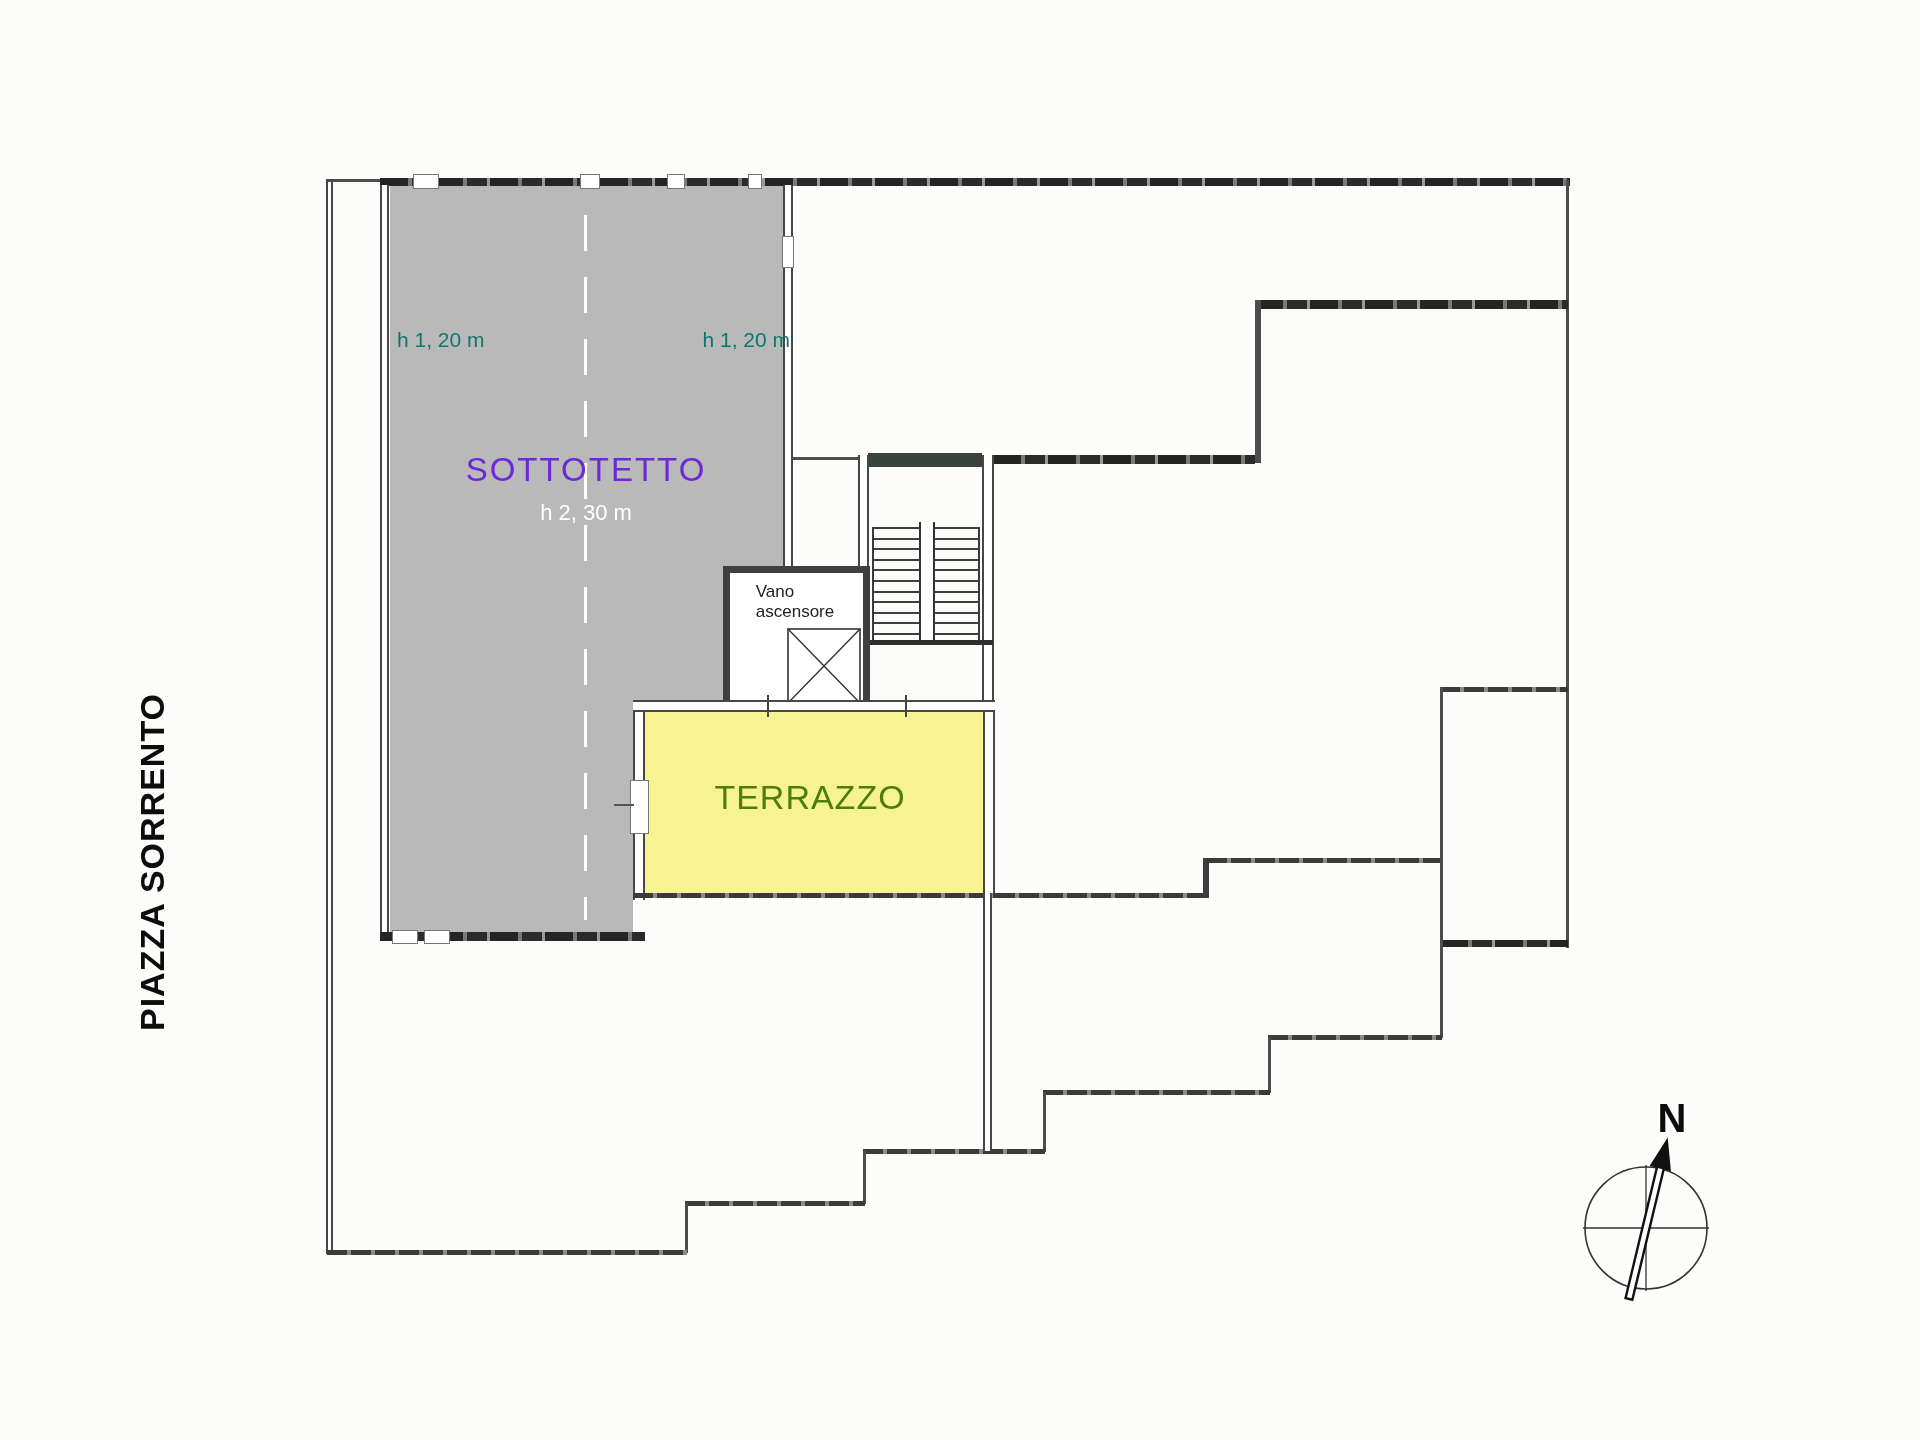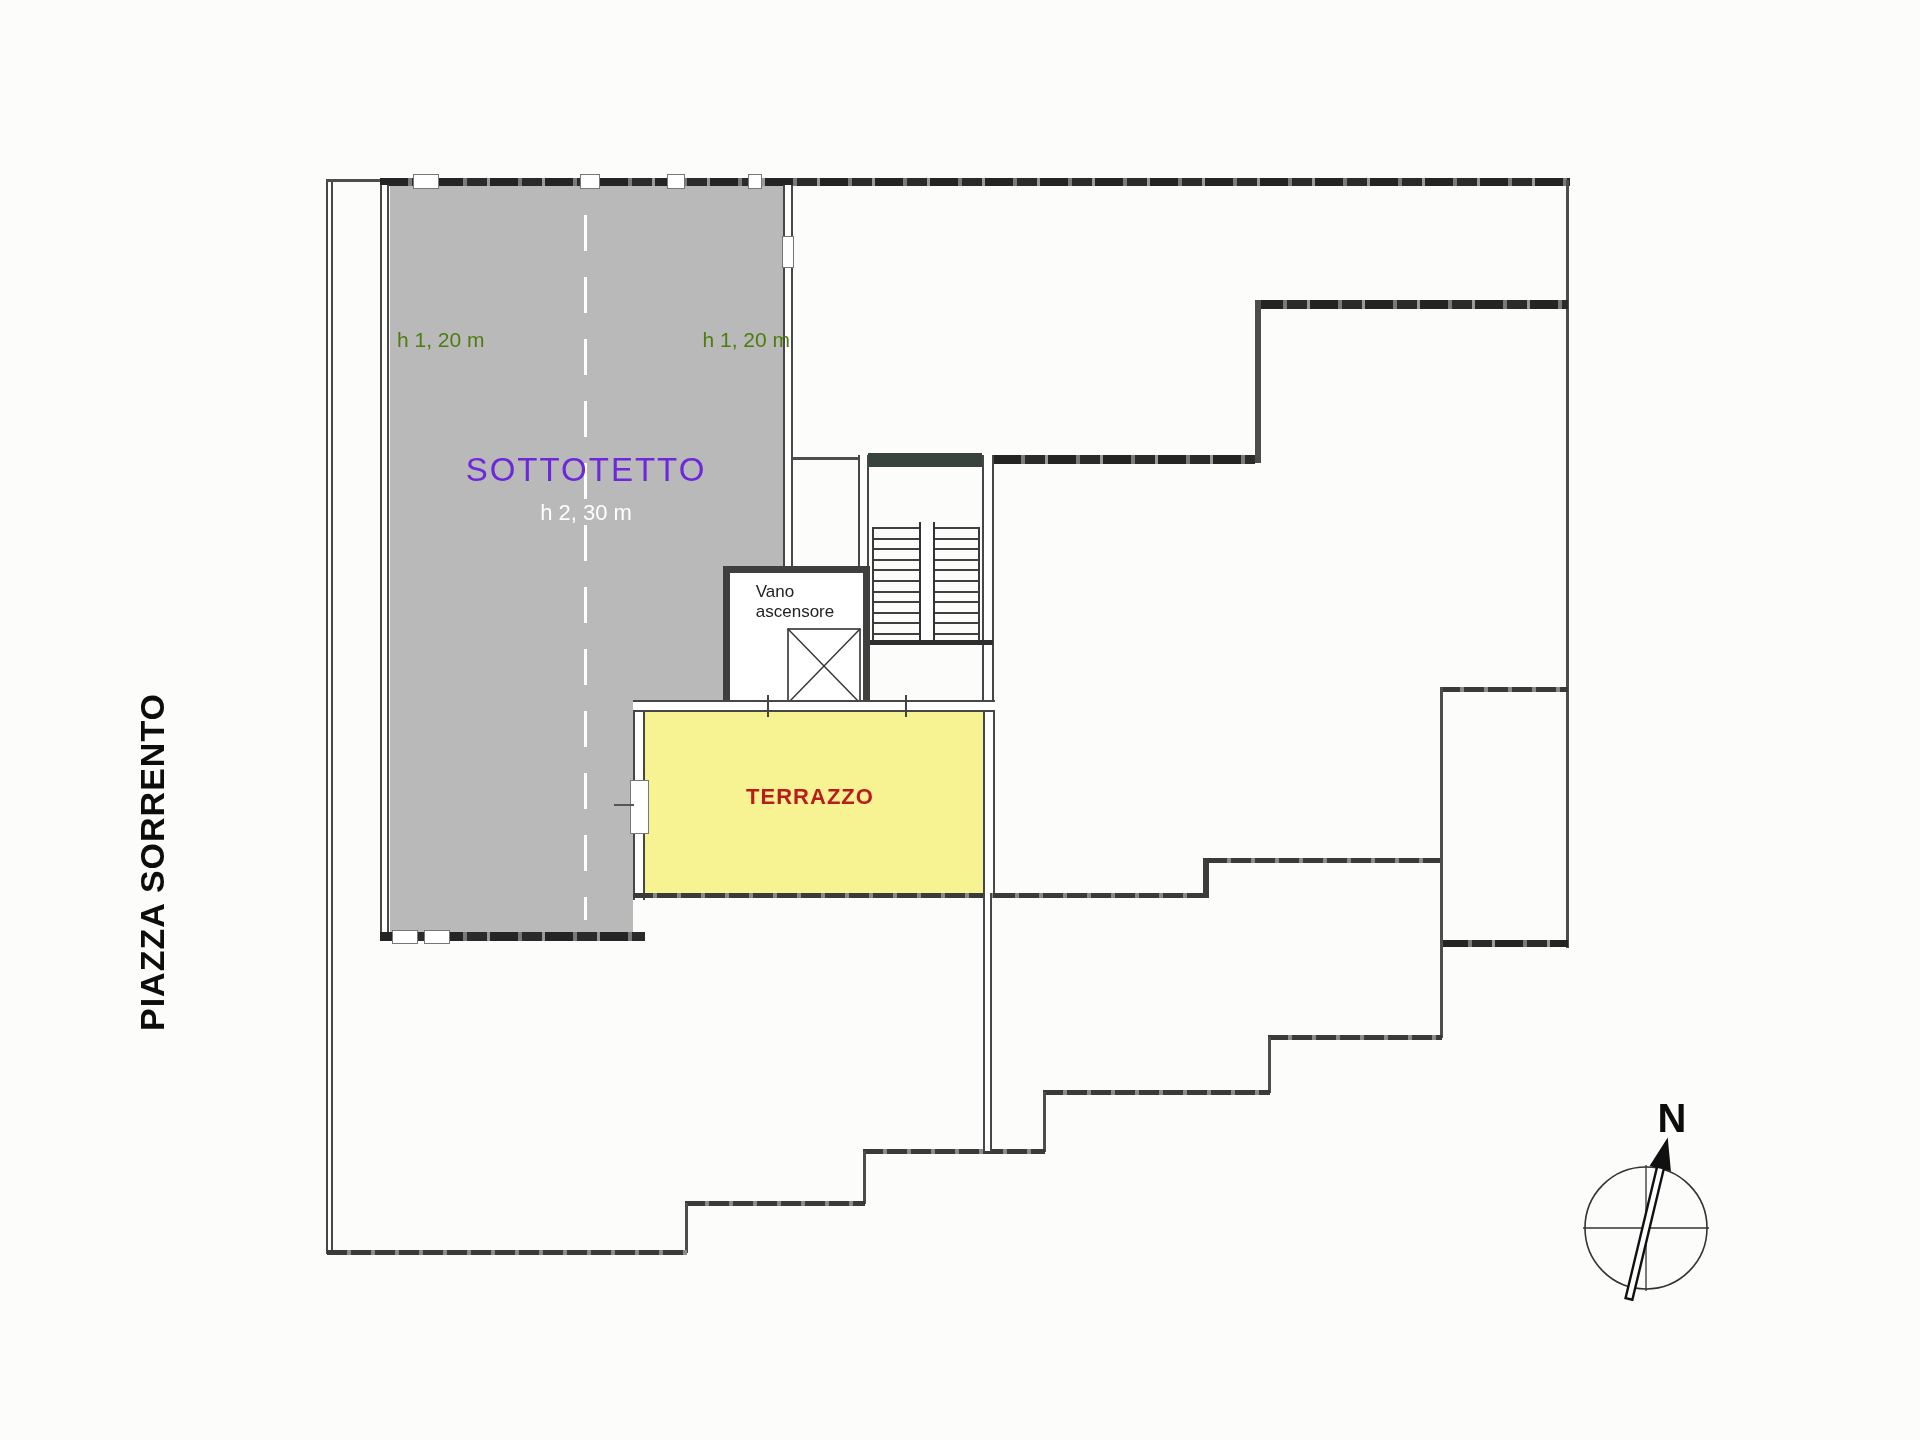--- a/index.html
+++ b/index.html
@@ -18,23 +18,23 @@
   .hatch-h.thin{height:5px;
     background:repeating-linear-gradient(90deg,#3a3a3a 0 20px,#8b8b8b 20px 24px);}
   
   .dbl-v{position:absolute;background:linear-gradient(90deg,#474747 0 2px,#ffffff 2px calc(100% - 2px),#474747 calc(100% - 2px) 100%);}
   .dbl-h{position:absolute;background:linear-gradient(180deg,#474747 0 2px,#ffffff 2px calc(100% - 2px),#474747 calc(100% - 2px) 100%);}
   .fill{position:absolute;}
   .window{position:absolute;background:#ffffff;border:1px solid #777;}
   .txt{position:absolute;white-space:nowrap;}
   .center{transform:translate(-50%,-50%);}
   .room-label{font-size:33px;letter-spacing:2px;color:#6d28d9;}
-  .h-label{font-size:21px;color:#4d7c0f;}
+  .h-label{font-size:21px;color:#0f766e;}
   .h-center{font-size:22px;color:#ffffff;}
-  .terr-label{font-size:22px;font-weight:bold;letter-spacing:1px;color:#b91c1c;}
+  .terr-label{font-size:34px;font-weight:normal;letter-spacing:1px;color:#4d7c0f;}
   .vano-label{font-size:17px;line-height:1.2;color:#222;}
   .street{font-size:34px;font-weight:bold;letter-spacing:1px;color:#0d0d0d;}
   .north{font-size:40px;font-weight:bold;color:#0d0d0d;}
   
   .ridge{position:absolute;width:3px;
     background:repeating-linear-gradient(180deg,#ffffff 0 36px,rgba(255,255,255,0) 36px 62px);}
   
   .tread-col{position:absolute;border-left:2px solid #3b3b3b;border-right:2px solid #3b3b3b;
     background:repeating-linear-gradient(180deg,#3f3f3f 0 2px,rgba(0,0,0,0) 2px 10.6px);}
   .stair-divider{position:absolute;background:#ffffff;border-left:2px solid #333;border-right:2px solid #333;}

